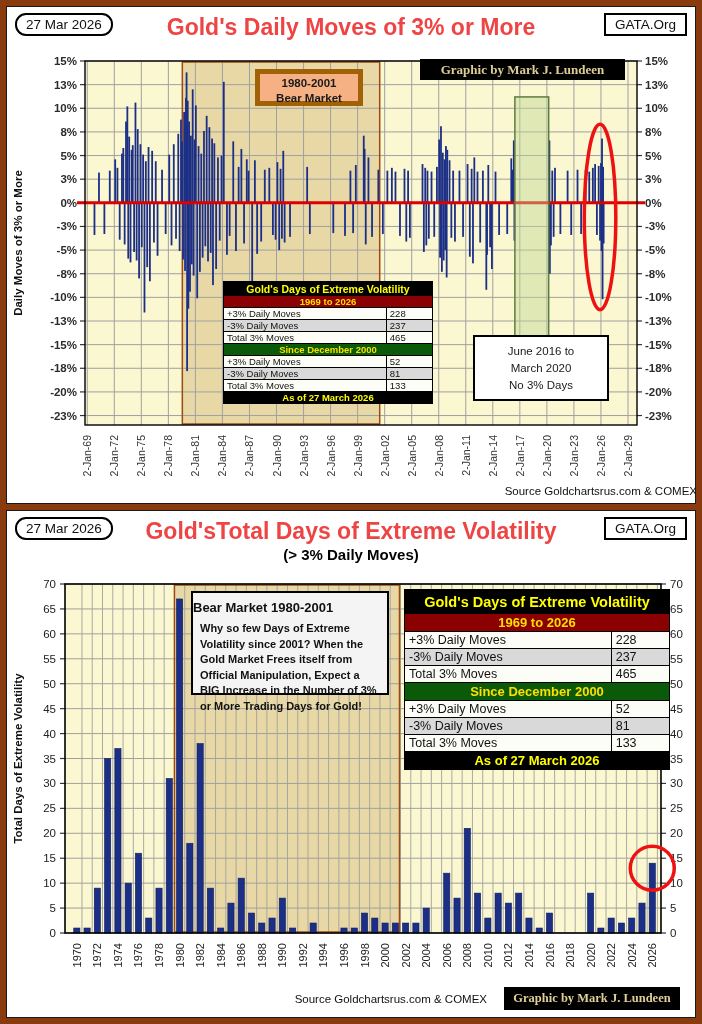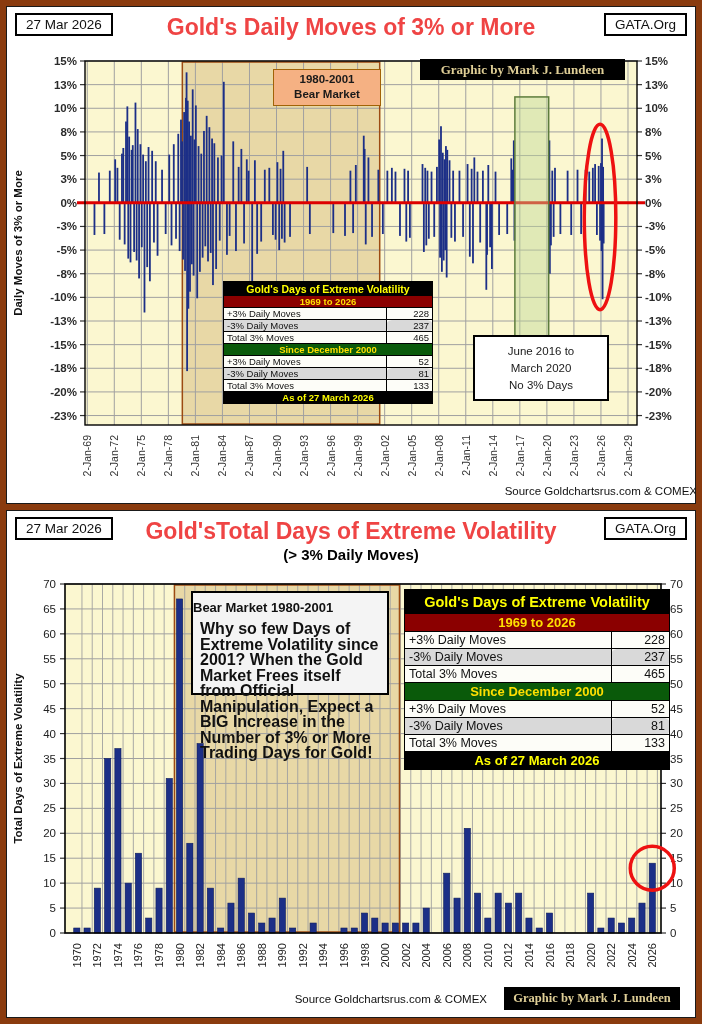--- a/index.html
+++ b/index.html
@@ -2,45 +2,45 @@
 <html><head>
 <meta charset="utf-8">
 <style>
   * { margin:0; padding:0; box-sizing:border-box; }
   html,body { width:702px; height:1024px; }
   body { background:#8a3b0e; font-family:"Liberation Sans", sans-serif; position:relative; }
   .panel { position:absolute; left:6px; width:690px; background:#ffffff; border:1px solid #1a1a1a; overflow:hidden; }
   #panel-top { top:6px; height:498px; }
   #panel-bottom { top:510px; height:508px; }
   .hdr-box { position:absolute; top:6px; border:2px solid #000; background:#fff; padding:2px 9px; font-size:13.5px; color:#111; z-index:5; }
-  .hdr-date { left:8px; }
+  .hdr-date { left:8px;border-radius:11px; }
   .hdr-org { right:8px; }
   .hdr-title { position:absolute; top:7px; left:0; width:100%; text-align:center; font-size:23px; font-weight:bold; color:#ef4444; z-index:4; }
   .hdr-subtitle { position:absolute; top:35px; left:0; width:100%; text-align:center; font-size:15px; font-weight:bold; color:#000; z-index:4; }
   svg.chart { position:absolute; left:0; top:0; z-index:1; }
   .overlay { position:absolute; z-index:3; }
   .credit-box { background:#000; color:#dfce96; font-family:"Liberation Serif", serif; font-weight:bold; text-align:center; }
   #credit-top { left:413px; top:52px; width:205px; height:21px; font-size:13px; line-height:21px; }
   #credit-bottom { left:497px; top:476px; width:176px; height:23px; font-size:12.5px; line-height:23px; }
-  #bear-label { left:266px; top:62px; width:108px; height:37px; background:#f5b183; border:1px solid #a16207; text-align:center; font-size:11.5px; font-weight:bold; color:#1a1a1a; padding-top:2px; line-height:15px; }
+  #bear-label { left:248px; top:62px; width:108px; height:37px; background:#f5b183; border:5px solid #a16207; text-align:center; font-size:11.5px; font-weight:bold; color:#1a1a1a; padding-top:2px; line-height:15px; }
   #june-box { left:466px; top:328px; width:136px; height:66px; background:#fff; border:2.5px solid #000; text-align:center; font-size:11.5px; color:#1a1a1a; padding-top:6px; line-height:17px; }
   #note-box { left:184px; top:80px; width:198px; height:104px; background:#f4f4f4; border:2.5px solid #000; text-align:left; color:#111; }
   #note-box .note-title { font-size:13px; font-weight:bold; margin-top:7px; }
-  #note-box .note-body { font-size:16px; font-weight:bold; line-height:15.5px; padding:6px 7px 0 7px; }
+  #note-box .note-body { font-size:11px; font-weight:bold; line-height:15.5px; padding:6px 7px 0 7px; }
   .src-line { position:absolute; text-align:right; font-size:11.5px; font-weight:normal; color:#111; z-index:3; }
   #src-top { left:90px; top:478px; width:600px; }
   #src-bottom { left:60px; top:482px; width:420px; }
   table.vol { border-collapse:collapse; background:#fdfdf8; z-index:3; position:absolute; }
   table.vol td { border:1px solid #000; color:#111; }
   table.vol .t-title td { background:#000; color:#ffff00; text-align:center; font-weight:bold; border:1px solid #000; }
   table.vol .t-red td { background:#8b0000; color:#ffdf00; text-align:center; font-weight:bold; }
   table.vol .t-green td { background:#0a5a0a; color:#ffdf00; text-align:center; font-weight:bold; }
   table.vol .t-foot td { background:#000; color:#ffff00; text-align:center; font-weight:bold; }
   table.vol .shade td { background:#d9d9d9; }
-  table.vol td.num { text-align:right;border-radius:6px; }
+  table.vol td.num { text-align:left; }
   #vol-small { left:216px; top:274px; width:210px; font-size:9.5px; }
   #vol-small td { padding:0 3px; height:12px; }
   #vol-small .t-title td { font-size:10.5px; height:14px; }
   #vol-big { left:397px; top:78px; width:266px; font-size:12.5px; }
   #vol-big td { padding:1px 4px; height:17px; }
   #vol-big .t-title td { font-size:14.5px; height:24px; }
   #vol-big .t-red td, #vol-big .t-green td, #vol-big .t-foot td { font-size:13px; }
 </style>
 </head>
 <body>

